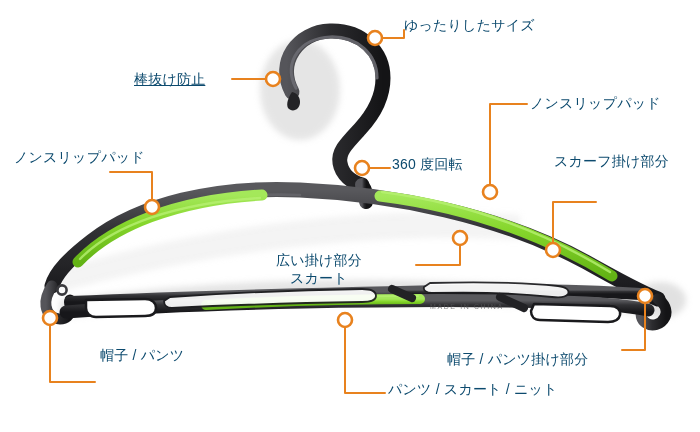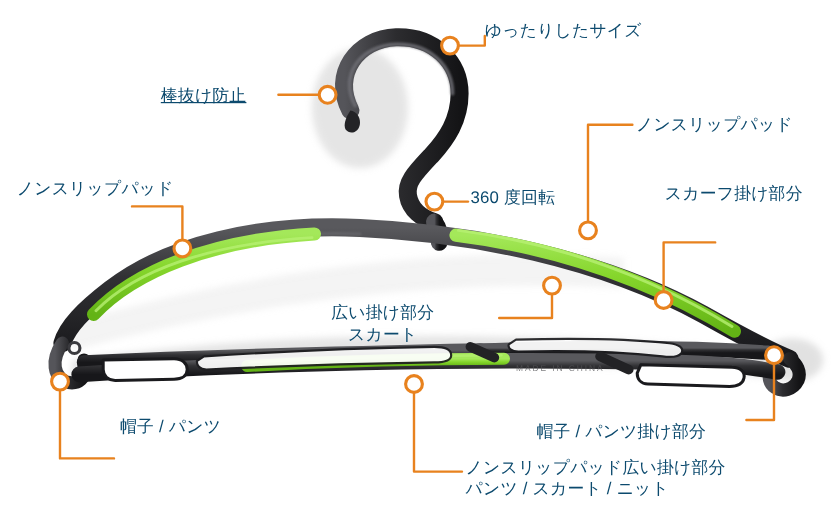--- a/index.html
+++ b/index.html
@@ -190,16 +190,16 @@
   <div id="callout-layer">
       <div class="callout ta-left" style="left: 134px; top: 70px; text-decoration: underline;"><div>棒抜け防止</div></div>
       <div class="callout ta-left" style="left: 404px; top: 16px;"><div>ゆったりしたサイズ</div></div>
       <div class="callout ta-left" style="left: 14px; top: 148px;"><div>ノンスリップパッド</div></div>
       <div class="callout ta-left" style="left: 530px; top: 94px;"><div>ノンスリップパッド</div></div>
       <div class="callout ta-left" style="left: 392px; top: 155px;"><div>360 度回転</div></div>
       <div class="callout ta-left" style="left: 554px; top: 152px;"><div>スカーフ掛け部分</div></div>
       <div class="callout ta-left" style="left: 276px; top: 251px; text-align: center;"><div>広い掛け部分</div><div>スカート</div></div>
       <div class="callout ta-left" style="left: 100px; top: 346px;"><div>帽子 / パンツ</div></div>
       <div class="callout ta-left" style="left: 447px; top: 338px; margin-top: 12px;"><div>帽子 / パンツ掛け部分</div></div>
-      <div class="callout ta-left" style="left: 388px; top: 380px;"><div>ノンスリップパッド広い掛け部分</div><div>パンツ / スカート / ニット</div></div>
+      <div class="callout ta-left" style="left: 388px; top: 380px;"><div>パンツ / スカート / ニット</div></div>
     </div>
 
 </div>
 
 </body></html>

